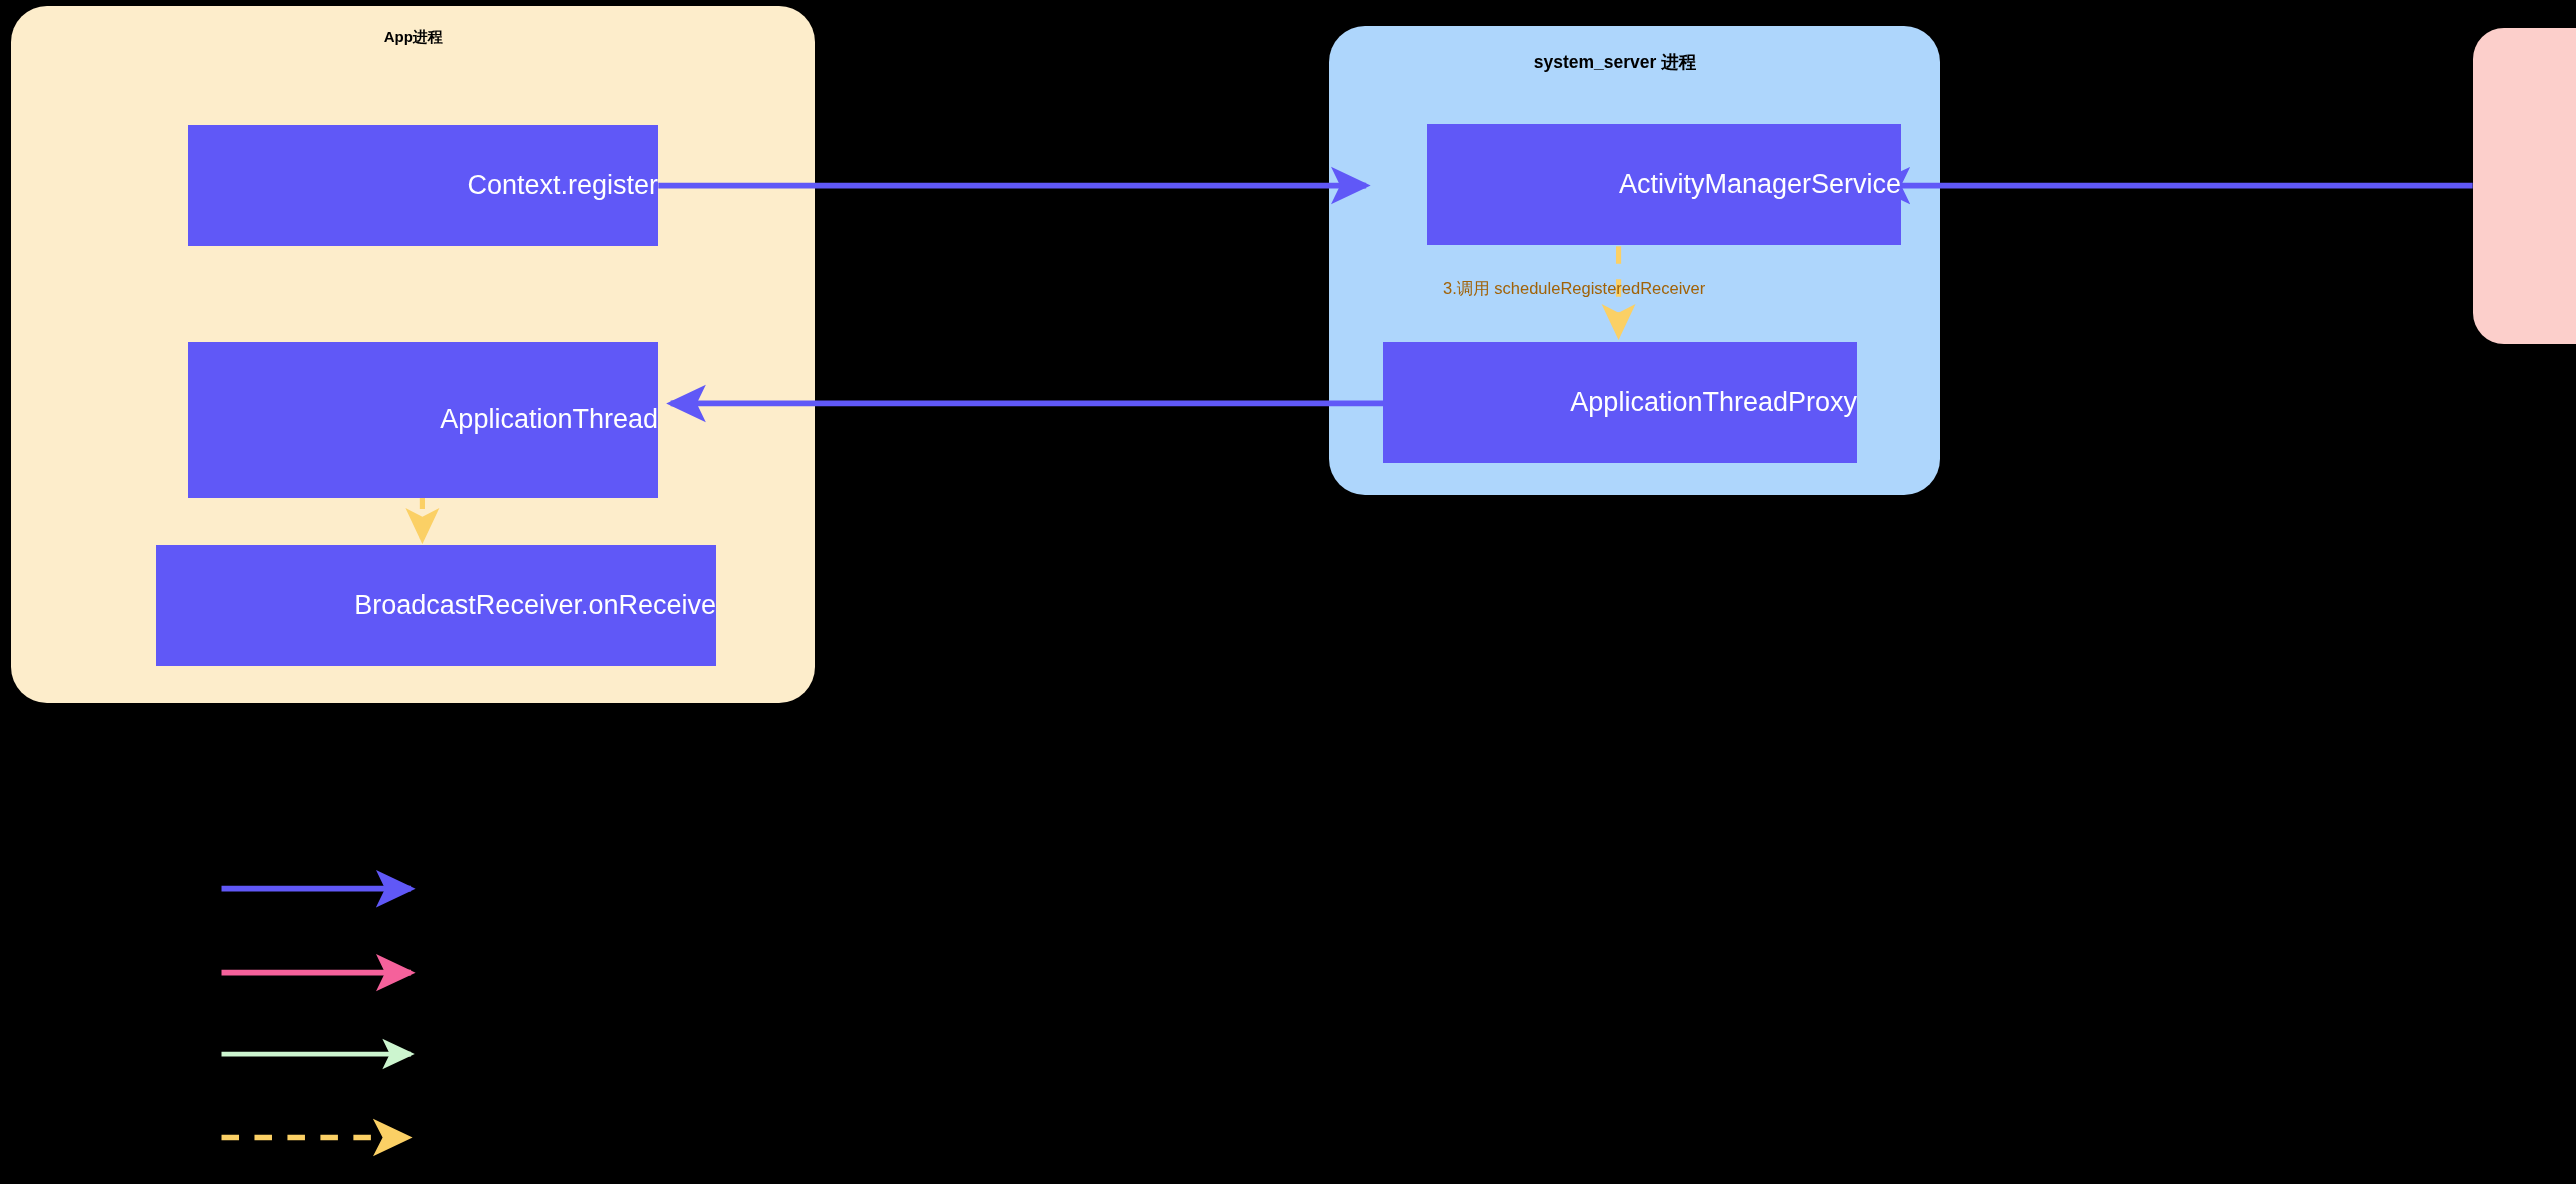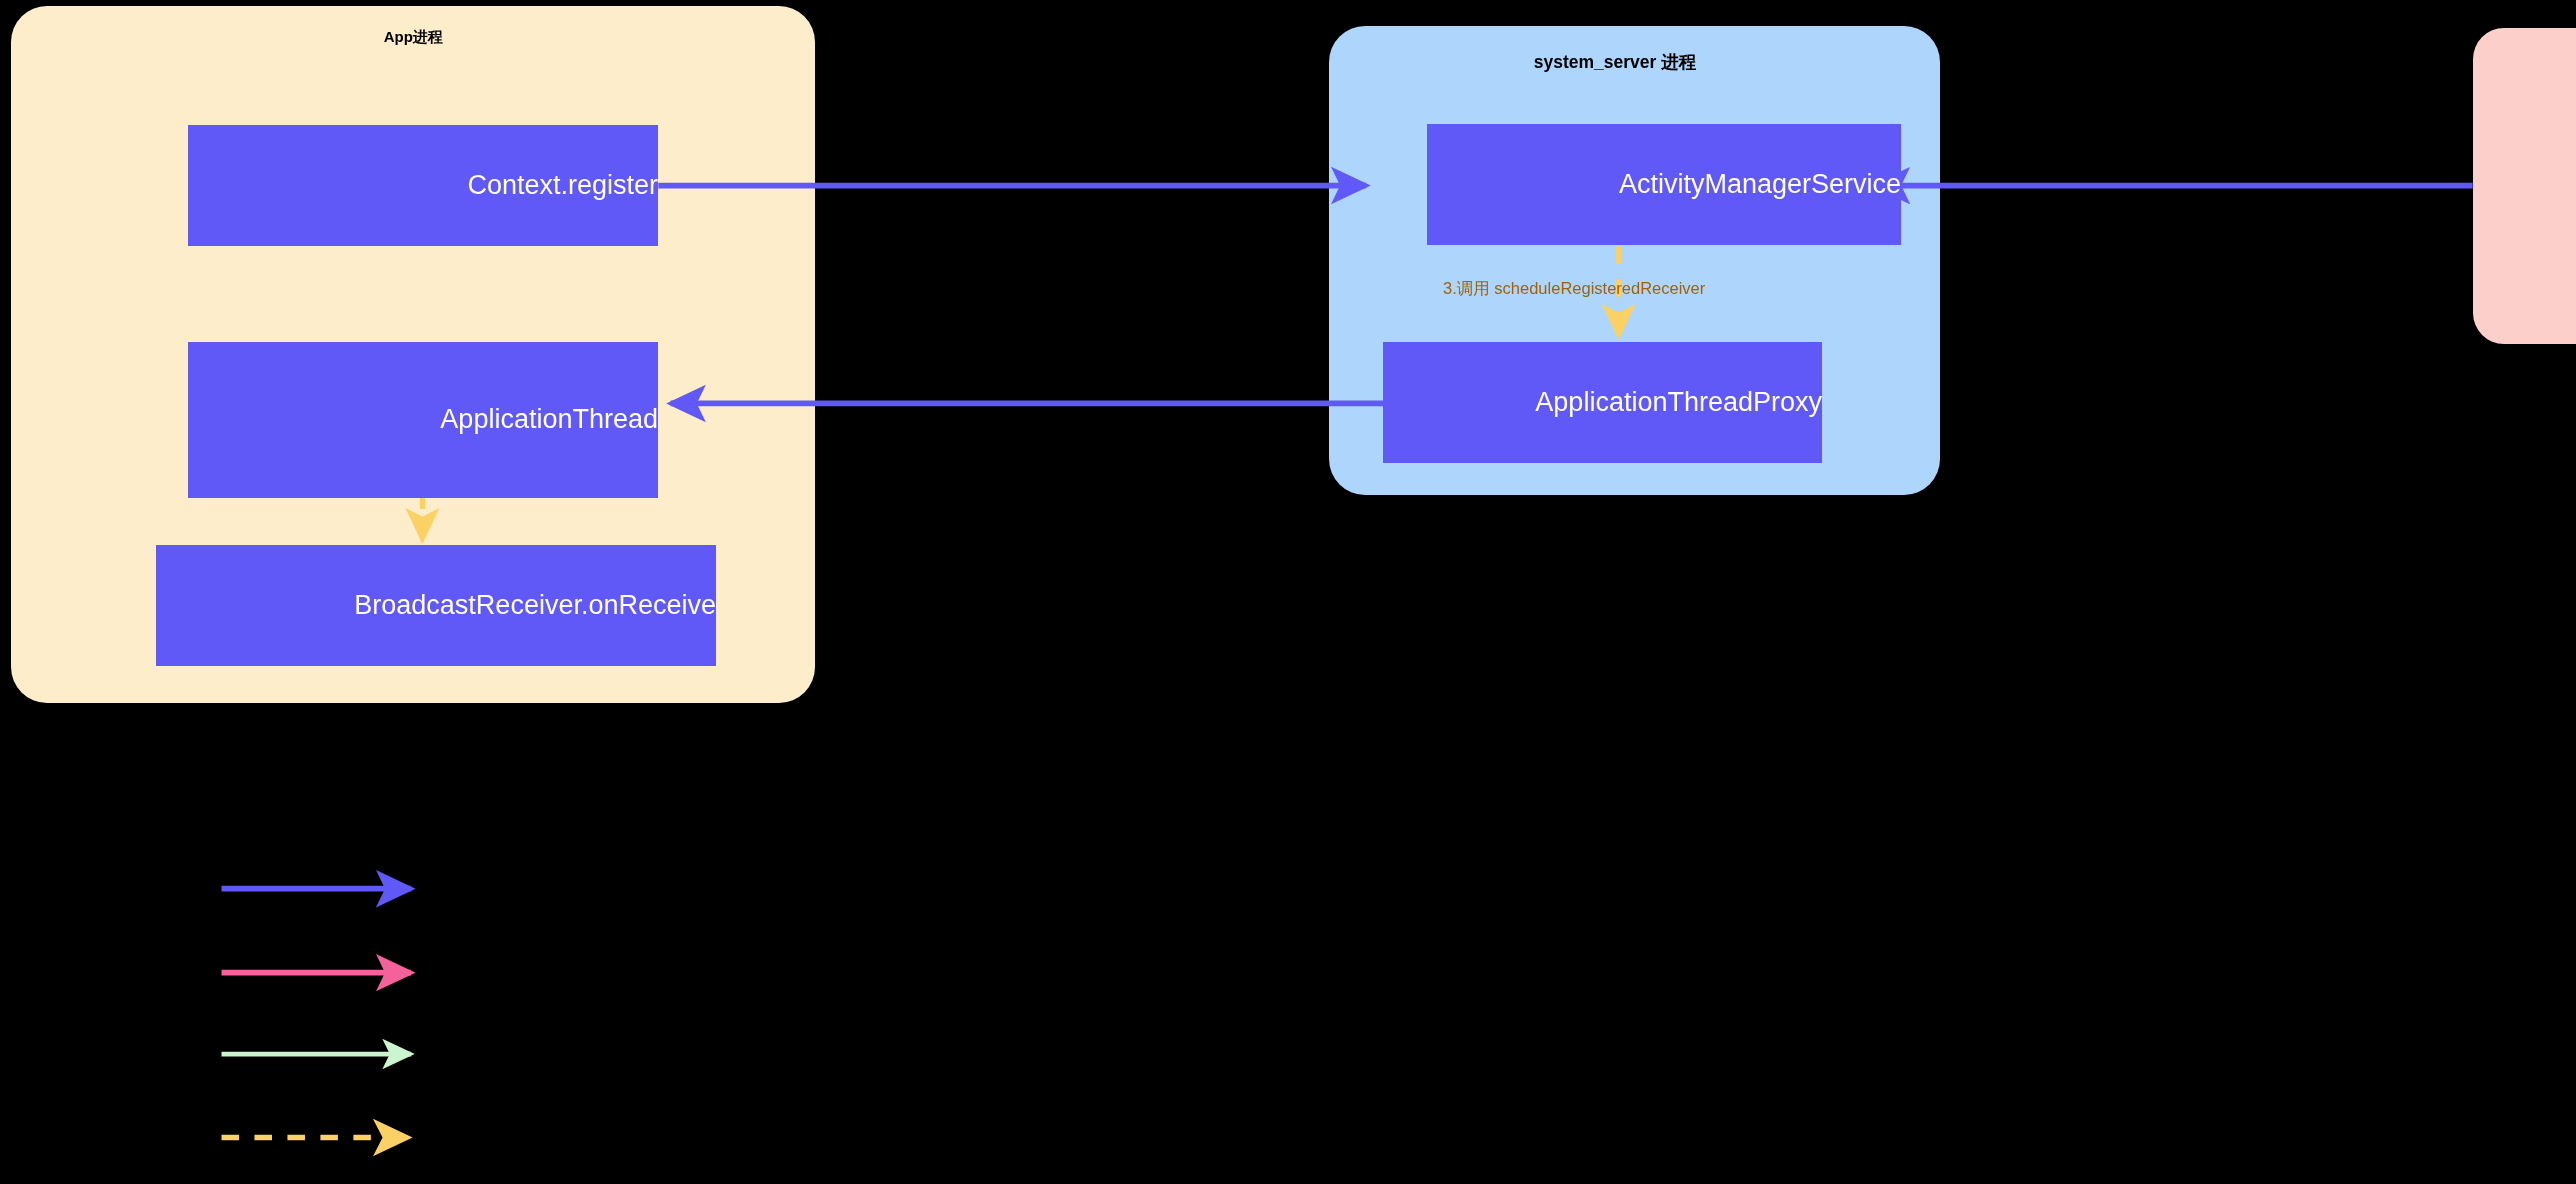--- a/index.html
+++ b/index.html
@@ -128,21 +128,21 @@
   </div>
 
   <div class="node" id="n-broadcast-onreceive" style="left: 156px; top: 545px; width: 536px; height: 121px; background: rgb(96, 88, 247); color: rgb(255, 255, 255); font-size: 27px; padding-left: 24px;">
     <span>BroadcastReceiver.onReceive</span>
   </div>
 
   <div class="node" id="n-ams" style="left: 1383px; top: 124px; width: 474px; height: 121px; background: rgb(96, 88, 247); color: rgb(255, 255, 255); font-size: 27px; margin-left: 44px;">
     <span>ActivityManagerService</span>
   </div>
 
-  <div class="node" id="n-atp" style="left: 1383px; top: 342px; width: 439px; height: 121px; background: rgb(96, 88, 247); color: rgb(255, 255, 255); font-size: 27px;">
+  <div class="node" id="n-atp" style="left: 1383px; top: 342px; width: 474px; height: 121px; background: rgb(96, 88, 247); color: rgb(255, 255, 255); font-size: 27px;">
     <span>ApplicationThreadProxy</span>
   </div>
 
   <div class="node" id="n-sender" style="left: 2473px; top: 28px; width: 469px; height: 316px; background: rgb(252, 207, 203); color: rgb(0, 0, 0); font-size: 17.5px; border-radius: 31px; font-weight: bold;">
     
   </div>
 
   <div class="plain-label" id="lbl-schedule" style="left: 1443px; top: 278px; font-size: 16.5px; color: #a16207;">3.调用 scheduleRegisteredReceiver</div>
 
 </div>

